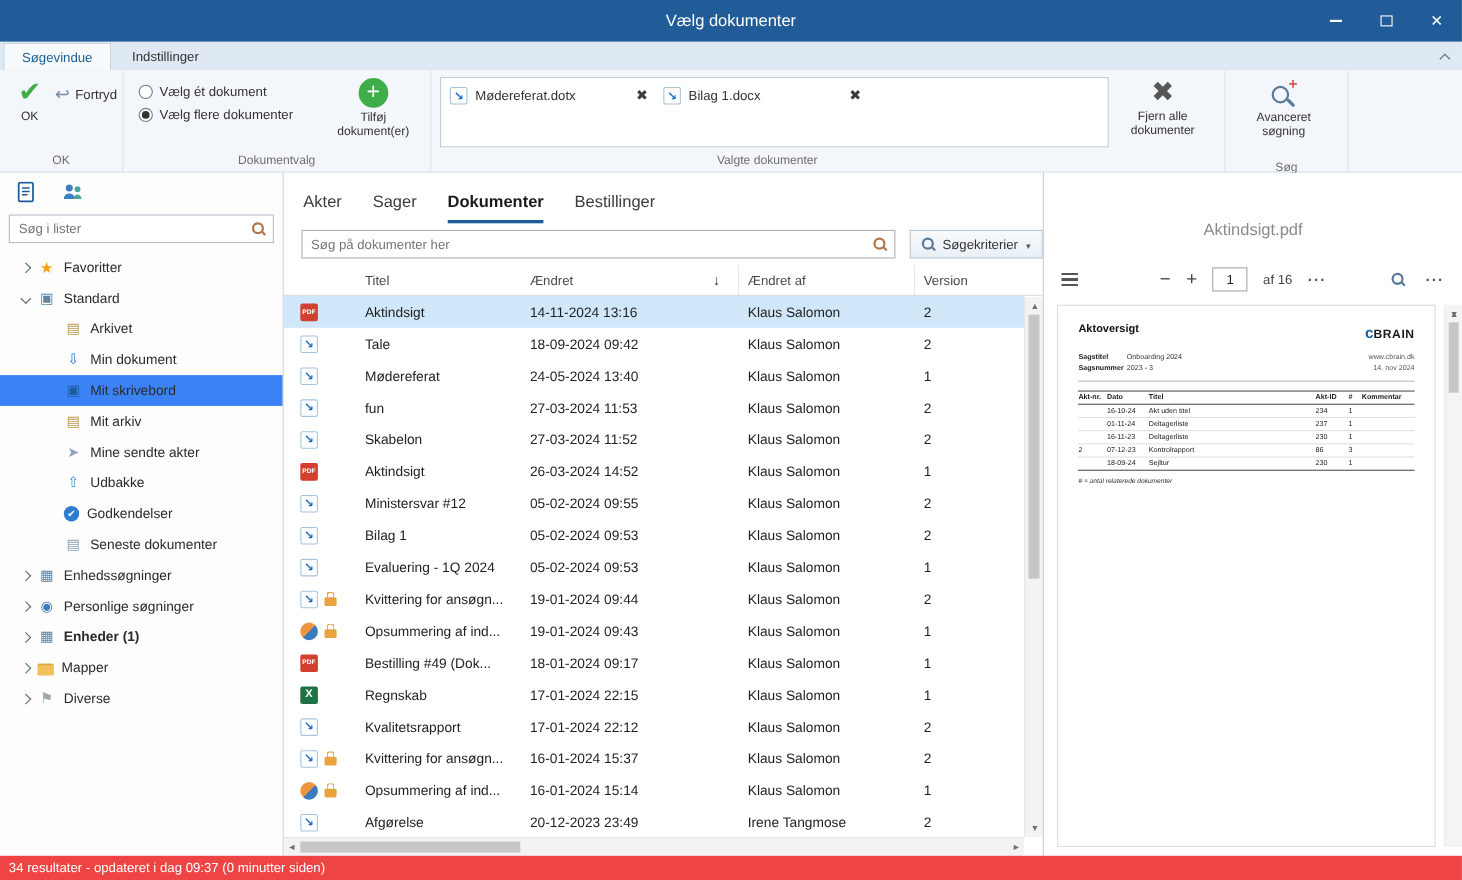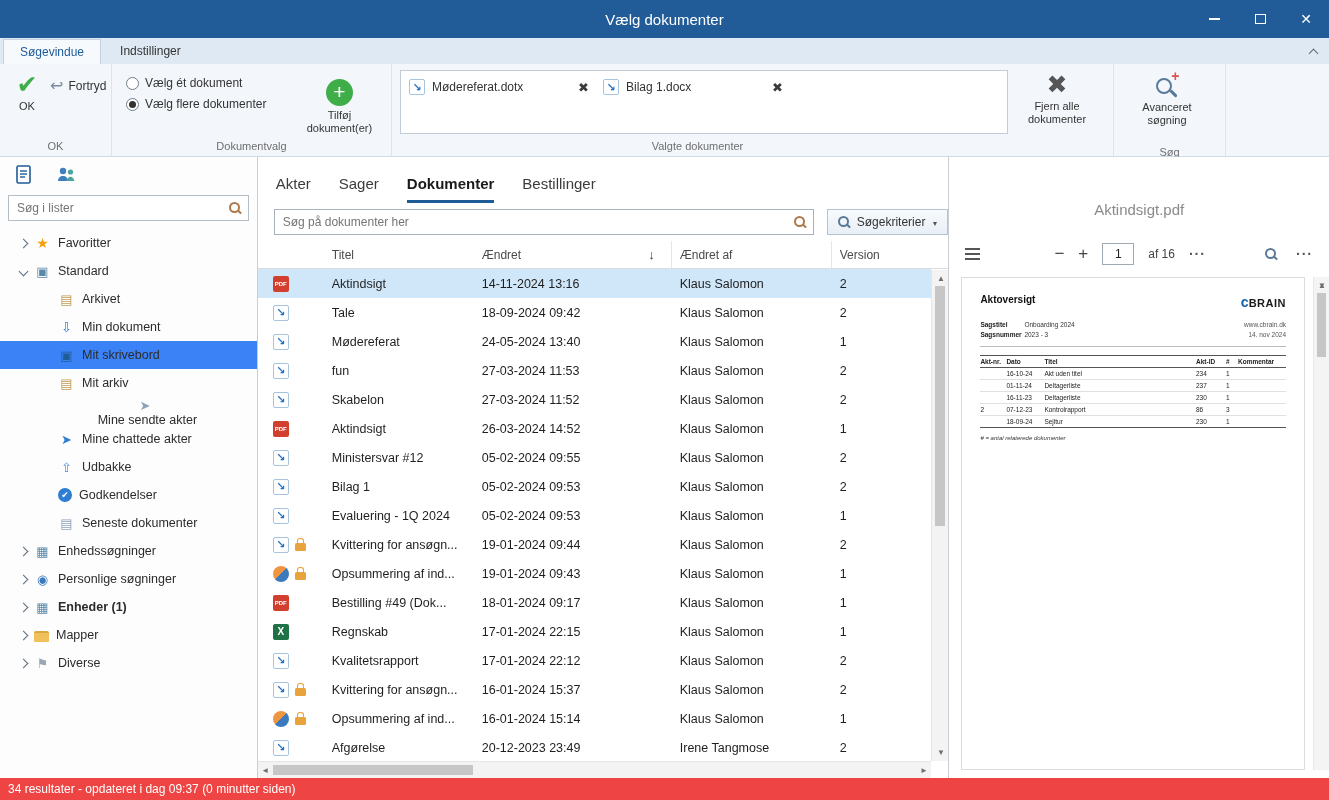--- a/index.html
+++ b/index.html
@@ -41,21 +41,21 @@
   .bigbtn-label.wrap { width:74px; }
   .ic-check::before { content:"✔"; color:#3fae49; font-size:25px; font-weight:bold; line-height:26px; }
   .okbtn { width:46px; margin-left:4px; }
   .smallbtn { display:flex; align-items:center; gap:5px; margin-top:12px; font-size:12px; color:#333; }
   .ic-undo::before { content:"↩"; color:#7a8aa0; font-size:16px; }
 
   .radios { display:flex; flex-direction:column; gap:7px; margin:12px 0 0 14px; }
   .radio { display:flex; align-items:center; gap:6px; font-size:12px; color:#333; }
   .rdot { width:13px; height:13px; border:1px solid #6f7f8d; border-radius:50%; background:#fff; display:inline-flex; align-items:center; justify-content:center; }
   .rdot.on::after { content:""; width:7px; height:7px; border-radius:50%; background:#333; }
-  .tilfoj { margin-left:36px;margin-top:8px; }
+  .tilfoj { margin-left:36px; }
   .ic-plus-circle { width:27px; height:27px; border-radius:50%; background:#3fae49; color:#fff; display:flex; align-items:center; justify-content:center; }
   .ic-plus-circle::before { content:"+"; font-size:21px; line-height:1; margin-top:-2px; }
 
   .chipbox { width:608px; height:64px; background:#fff; border:1px solid #c0cdd9; margin:6px 0 0 8px; display:flex; align-items:flex-start; padding:5px 8px; gap:14px; }
   .chip { display:flex; align-items:center; width:180px; height:22px; }
   .chip-label { flex:1; margin-left:7px; font-size:12px; color:#333; white-space:nowrap; overflow:hidden; }
   .chip-x::before { content:"✖"; font-size:13px; color:#3b3b3b; font-weight:bold; }
   .fjern { margin-left:12px; }
   .ic-xbig::before { content:"✖"; font-size:25px; color:#565656; line-height:26px; }
   .gl-valgte { padding-right:110px; }
@@ -345,29 +345,24 @@
           <div class="titem sel" style="padding-left: 38px;">
             <span class="chev-cell"></span>
             <span class="ticon ti-desktop"></span>
             <span class="tlabel">Mit skrivebord</span>
           </div>
           <div class="titem" style="padding-left: 38px;">
             <span class="chev-cell"></span>
             <span class="ticon ti-arkiv"></span>
             <span class="tlabel">Mit arkiv</span>
           </div>
-          <div class="titem" style="padding-left: 38px; flex-direction: column;">
+          <div class="titem" style="padding-left: 38px;">
             <span class="chev-cell"></span>
             <span class="ticon ti-sent"></span>
             <span class="tlabel">Mine sendte akter</span>
-          </div>
-          <div class="titem" style="padding-left: 38px;">
-            <span class="chev-cell"></span>
-            <span class="ticon ti-chat"></span>
-            <span class="tlabel">Mine chattede akter</span>
           </div>
           <div class="titem" style="padding-left: 38px;">
             <span class="chev-cell"></span>
             <span class="ticon ti-outbox"></span>
             <span class="tlabel">Udbakke</span>
           </div>
           <div class="titem" style="padding-left: 38px;">
             <span class="chev-cell"></span>
             <span class="ticon ti-approve"></span>
             <span class="tlabel">Godkendelser</span>

